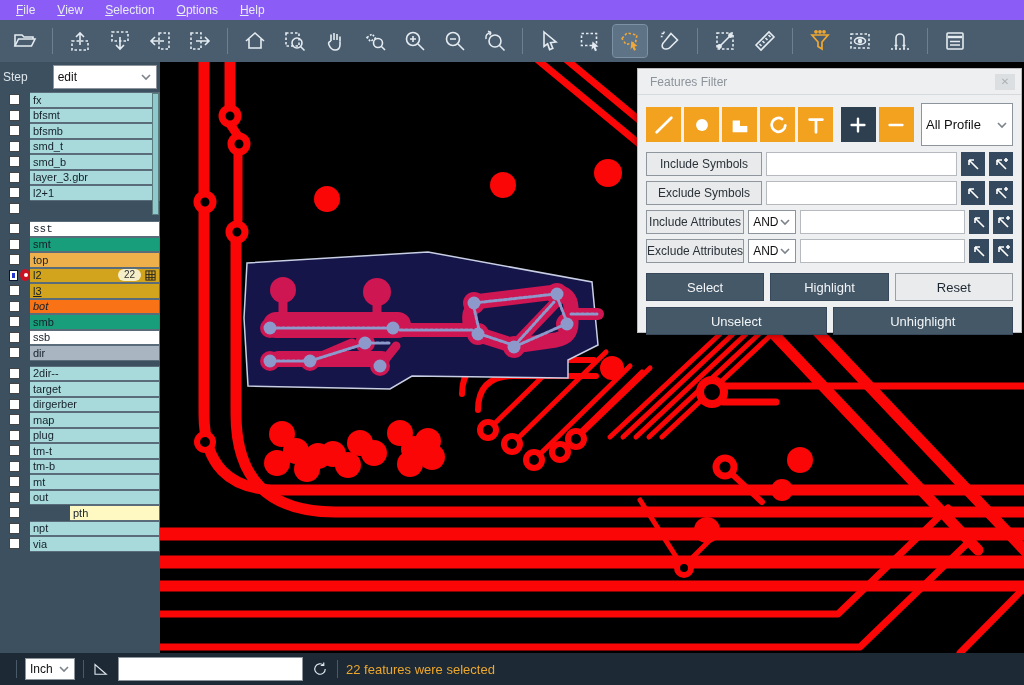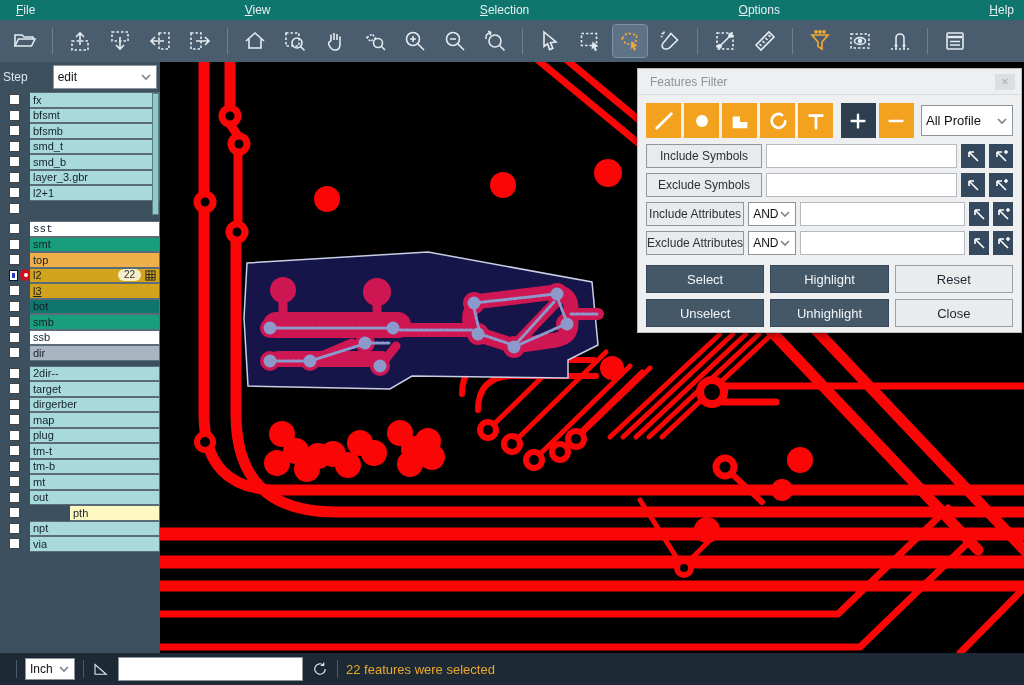--- a/index.html
+++ b/index.html
@@ -2,21 +2,21 @@
 <html><head>
 <meta charset="utf-8">
 <style>
   * { margin:0; padding:0; box-sizing:border-box; }
   html,body { width:1024px; height:685px; overflow:hidden; background:#000;
     font-family:"Liberation Sans", sans-serif; -webkit-font-smoothing:antialiased; }
   .app { position:relative; width:1024px; height:685px; background:#1d2935; }
 
   
   .menubar { position:absolute; left:0; top:0; width:1024px; height:20px;
-    background:#0f766e; display:flex; align-items:center; padding-left:6px; gap:2px;justify-content:space-between; }
+    background:#8b5cf6; display:flex; align-items:center; padding-left:6px; gap:2px; }
   .menu-item { color:#e8eef3; font-size:12px; padding:1px 10px; cursor:default; }
   .menu-item u { text-decoration:underline; }
 
   
   .toolbar { position:absolute; left:0; top:20px; width:1024px; height:42px;
     background:#4a5d6e; display:flex; align-items:center; padding-left:8px; gap:6px; }
   .tbtn { width:34px; height:32px; display:flex; align-items:center; justify-content:center;
     color:#e4ebf1; border-radius:3px; }
   .tbtn svg { width:24px; height:24px; }
   .tbtn.active { background:#5e7386; color:#f2a838; outline:1px solid #7d93a5; }
@@ -64,21 +64,21 @@
     padding:0 6px 0 12px; border-bottom:1px solid #d7dadc; }
   .dtitle .txt { color:#8d939a; font-size:12px; }
   .dclose { width:20px; height:16px; background:#dcdfe1; color:#aab0b5; font-size:10px;
     display:flex; align-items:center; justify-content:center; }
   .typebar { display:flex; align-items:center; margin:8px 8px 6px 8px; gap:3px; }
   .fbtn { width:35px; height:35px; display:flex; align-items:center; justify-content:center; }
   .fbtn svg { width:22px; height:22px; }
   .fbtn.orange { background:#f2a21f; }
   .fbtn.navy { background:#2e3f50; }
   .sp { flex:1; }
-  .profile-select { width:92px; height:31px; font-size:13px; }
+  .profile-select { width:92px; height:43px; font-size:13px; }
   .frow { display:flex; align-items:center; margin:0 8px 5px 8px; gap:4px; height:24px; }
   .flabel { width:116px; height:24px; background:#e8eaeb; border:1px solid #8f969e;
     font-size:12px; color:#2a3138; display:flex; align-items:center; justify-content:center; }
   .finput { flex:1; height:24px; background:#fff; border:1px solid #b6babf; font-size:12px;
     padding:0 4px; color:#222; font-family:"Liberation Sans",sans-serif; }
   .opsel { width:52px; height:24px; font-size:12px; }
   .abtn { width:24px; height:24px; background:#34495e; color:#fff; display:flex;
     align-items:center; justify-content:center; }
   .abtn svg { width:16px; height:16px; }
   .acts { display:flex; flex-direction:column; gap:6px; margin:10px 8px 0 8px; }
@@ -501,21 +501,21 @@
             <span class="cb"></span>
           </div>
           <div class="namecell" style="background: rgb(210, 163, 29); text-decoration: underline;">
             <span class="nm">l3</span>
           </div>
         </div>
         <div class="lrow">
           <div class="cbcell">
             <span class="cb"></span>
           </div>
-          <div class="namecell" style="background: #0f766e;">
+          <div class="namecell" style="background: #f97316; font-style: italic;">
             <span class="nm">bot</span>
           </div>
         </div>
         <div class="lrow">
           <div class="cbcell">
             <span class="cb"></span>
           </div>
           <div class="namecell" style="background: rgb(24, 158, 122);">
             <span class="nm">smb</span>
           </div>
@@ -769,21 +769,20 @@
       </div>
     <div class="acts" id="actionrows">
         <div class="actrow">
           <div class="act dark">Select</div>
           <div class="act dark">Highlight</div>
           <div class="act light">Reset</div>
         </div>
         <div class="actrow">
           <div class="act dark">Unselect</div>
           <div class="act dark">Unhighlight</div>
-          <div class="act light">Close</div>
         </div>
       </div>
   </div>
 
   <div class="statusbar">
     <div class="sdiv"></div>
     <div class="fakeselect unit-select">
       <span>Inch</span>
       <span class="chev">
         <svg viewBox="0 0 12 12" fill="none" stroke="#7c838b" stroke-width="1.6">

